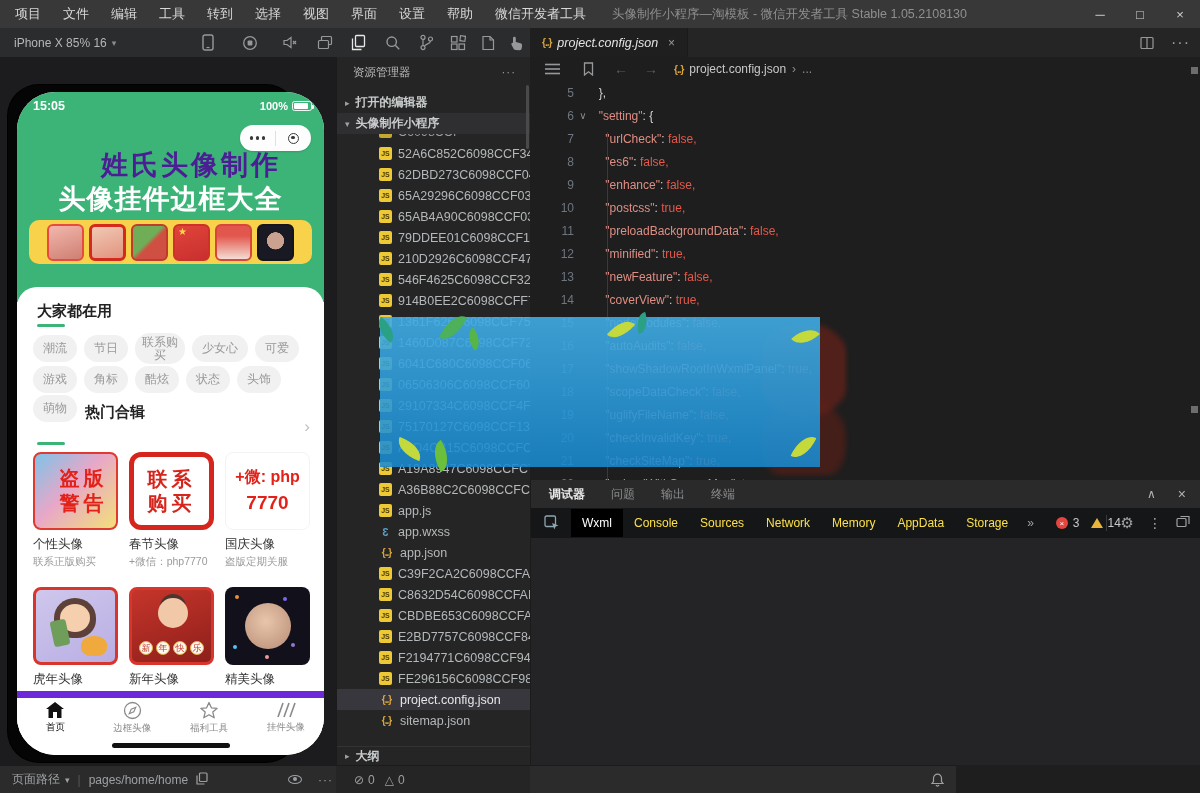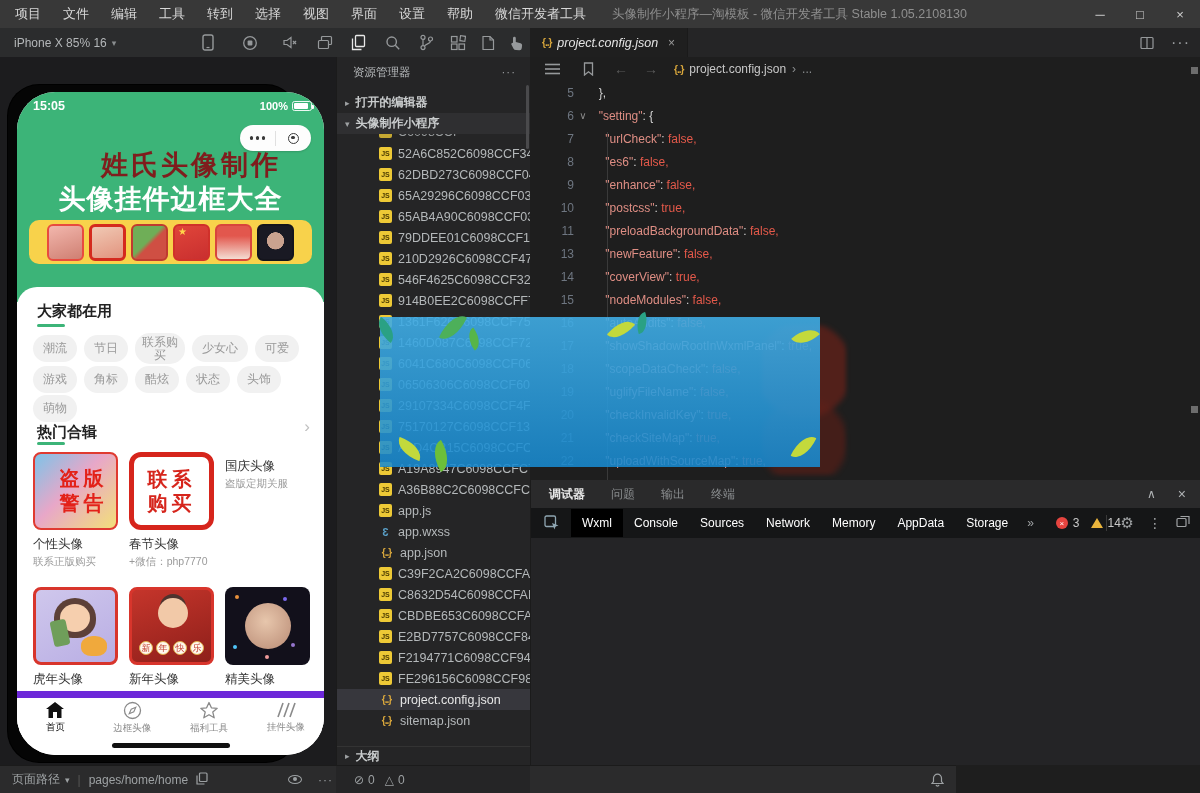--- a/index.html
+++ b/index.html
@@ -38,35 +38,35 @@
   .batt-ico{width:20px;height:10px;border:1px solid rgba(255,255,255,.9);border-radius:2.5px;position:relative;}
   .batt-ico::before{content:"";position:absolute;left:1px;top:1px;bottom:1px;width:14px;background:#fff;border-radius:1px;}
   .batt-ico::after{content:"";position:absolute;right:-3px;top:2.5px;width:2px;height:4px;background:#fff;border-radius:0 1px 1px 0;}
   .capsule{position:absolute;right:13px;top:33px;width:71px;height:26px;background:#fdfdfd;border-radius:14px;display:flex;align-items:center;box-shadow:0 1px 2px rgba(0,0,0,.15);}
   .cap-more{flex:1;display:flex;justify-content:center;gap:2.5px;}
   .cap-more i{width:3.5px;height:3.5px;border-radius:50%;background:#3a3a3a;}
   .cap-div{width:1px;height:15px;background:#e0e0e0;}
   .cap-target{flex:1;display:flex;justify-content:center;}
   .cap-target i{width:11px;height:11px;border:1.6px solid #3a3a3a;border-radius:50%;position:relative;}
   .cap-target i::after{content:"";position:absolute;left:2.2px;top:2.2px;width:3.4px;height:3.4px;background:#3a3a3a;border-radius:50%;}
-  .hero-t1{position:absolute;left:0;width:100%;top:55px;text-align:center;color:#7f1d1d;font-size:27px;font-weight:bold;letter-spacing:3px;padding-left:41px;}
+  .hero-t1{position:absolute;left:0;width:100%;top:55px;text-align:center;color:#4c1d95;font-size:27px;font-weight:bold;letter-spacing:3px;padding-left:41px;}
   .hero-t2{position:absolute;left:0;width:100%;top:89px;text-align:center;color:#fff;font-size:27px;font-weight:bold;letter-spacing:1px;}
   .banner{position:absolute;left:12px;right:12px;top:128px;height:44px;background:#f8d24b;border-radius:10px;display:flex;align-items:center;justify-content:center;gap:5px;}
   .thumb{width:37px;height:37px;border-radius:6px;}
   .th1{border:2px solid #e84a3f;background:linear-gradient(160deg,#f2b7ad,#cf7f72);}
   .th2{border:3px solid #d42a1e;background:linear-gradient(160deg,#f0c9b4,#e2937e);}
   .th3{border:2px solid #c03a30;background:linear-gradient(135deg,#6fae57 45%,#cf4f43 55%);}
   .th4{border:2px solid #d0302a;background:linear-gradient(160deg,#e0453a,#c92f2f);position:relative;}
   .th4::after{content:"★";position:absolute;left:3px;top:0px;color:#ffd54a;font-size:10px;}
   .th5{border:2px solid #d8453c;background:linear-gradient(180deg,#e2574d 30%,#f4ddd3);}
   .th6{border:2px solid #14141c;background:radial-gradient(circle at 50% 45%,#caa28f 0 34%,#191923 36%);}
   .sheet{position:absolute;left:0;top:195px;width:307px;bottom:0;background:#fff;border-radius:20px 20px 0 0;}
   .sec-h{position:absolute;left:20px;font-size:15px;font-weight:bold;color:#222;}
   .sec-h.h1{top:15px;}
-  .sec-h.h2{top:136px;}
+  .sec-h.h2{top:116px;margin-left:48px;}
   .underline{position:absolute;left:20px;width:28px;height:3px;border-radius:2px;background:#3cb478;}
   .u1{top:37px;}.u2{top:155px;}
   .hot-arrow{position:absolute;right:14px;top:130px;color:#c0c0c0;font-size:17px;}
   .chips{position:absolute;left:16px;right:14px;top:46px;display:flex;flex-wrap:wrap;gap:2px 7px;align-items:center;}
   .chip{background:#f1f1f1;color:#999;font-size:12px;padding:5px 10px;border-radius:15px;white-space:nowrap;}
   .chip.wrap{white-space:normal;width:50px;text-align:center;line-height:1.05;padding:3px 6px;}
   .cards{position:absolute;left:16px;right:14px;top:165px;display:grid;grid-template-columns:repeat(3,1fr);column-gap:11px;row-gap:18px;}
   .card-img{height:78px;border-radius:8px;position:relative;overflow:hidden;display:flex;flex-direction:column;align-items:center;justify-content:center;}
   .card-t{margin-top:6px;font-size:12.5px;color:#333;}
   .card-s{margin-top:2px;font-size:10.5px;color:#9a9a9a;white-space:nowrap;}
@@ -153,21 +153,21 @@
   .lf9{left:410px;top:122px;width:27px;height:16px;background:#c3d93c;transform:rotate(115deg);}
 
   
   .debug{position:absolute;left:530px;top:480px;width:670px;height:285px;background:#242426;border-left:1px solid #1b1b1b;}
   .dbg-row1{position:absolute;left:0;top:0;right:0;height:28px;background:#2a2a2b;display:flex;align-items:center;gap:26px;padding-left:18px;}
   .dbg-tab{font-size:12px;color:#8a8d8f;}
   .dbg-tab.active{color:#e8e8e8;font-weight:bold;}
   .dbg-row1-right{position:absolute;right:14px;top:0;height:28px;display:flex;align-items:center;gap:22px;color:#b0b3b5;font-size:12px;}
   .dbg-row2{position:absolute;left:0;top:28px;right:0;height:30px;background:#151617;display:flex;align-items:center;padding-left:8px;}
   .insp{width:26px;height:22px;display:flex;align-items:center;justify-content:center;color:#8fa6b2;margin-right:6px;}
-  .tool-tab{font-size:12px;color:#ffffff;padding:7px 11px;}
+  .tool-tab{font-size:12px;color:#fde047;padding:7px 11px;}
   .tool-tab.active{background:#000;color:#fff;}
   .ovf{color:#9fa2a4;font-size:12px;padding:0 8px;}
   .badges{display:flex;align-items:center;gap:5px;margin-left:14px;font-size:12px;color:#c8c8c8;}
   .err-dot{width:12px;height:12px;border-radius:50%;background:#e5443f;color:#fff;font-size:8px;display:flex;align-items:center;justify-content:center;}
   .warn-tri{width:0;height:0;border-left:6px solid transparent;border-right:6px solid transparent;border-bottom:10px solid #e9b43c;margin-left:6px;}
   .dbg-icons{position:absolute;right:10px;top:28px;height:30px;display:flex;align-items:center;gap:14px;color:#9fa2a4;}
   .dbg-sep{width:1px;height:16px;background:#3a3a3a;margin-left:12px;}
 
   
   .statusbar{position:absolute;left:0;top:765px;width:956px;height:28px;background:#2b2b2c;border-top:1px solid #1b1b1b;display:flex;align-items:center;font-size:12px;color:#9da1a3;}
@@ -364,20 +364,24 @@
             </div>
             <div>
               <div class="card-img ci-stamp">
                 <span class="il">联系</span>
                   <span class="il">购买</span>
               </div>
               <div class="card-t">春节头像</div>
               <div class="card-s">+微信：php7770</div>
             </div>
             <div>
+              <div class="card-img ci-wechat">
+                <span class="il">+微: php</span>
+                  <span class="il" style="font-size:19px">7770</span>
+              </div>
               <div class="card-t">国庆头像</div>
               <div class="card-s">盗版定期关服</div>
             </div>
             <div>
               <div class="card-img ci-tiger">
                 <span class="d-hair"></span>
                 <span class="d-face"></span>
                 <span class="d-phone"></span>
                 <span class="d-tiger"></span>
               </div>
@@ -634,20 +638,25 @@
           <span class="lnum">10</span>
           <span class="fold"></span>
           <span class="ccode"><span>    </span><span class="tkey">"postcss"</span><span>: </span><span class="tval">true,</span><span></span></span>
         </div>
         <div class="cline">
           <span class="lnum">11</span>
           <span class="fold"></span>
           <span class="ccode"><span>    </span><span class="tkey">"preloadBackgroundData"</span><span>: </span><span class="tval">false,</span><span></span></span>
         </div>
         <div class="cline">
+          <span class="lnum">12</span>
+          <span class="fold"></span>
+          <span class="ccode"><span>    </span><span class="tkey">"minified"</span><span>: </span><span class="tval">true,</span><span></span></span>
+        </div>
+        <div class="cline">
           <span class="lnum">13</span>
           <span class="fold"></span>
           <span class="ccode"><span>    </span><span class="tkey">"newFeature"</span><span>: </span><span class="tval">false,</span><span></span></span>
         </div>
         <div class="cline">
           <span class="lnum">14</span>
           <span class="fold"></span>
           <span class="ccode"><span>    </span><span class="tkey">"coverView"</span><span>: </span><span class="tval">true,</span><span></span></span>
         </div>
         <div class="cline">

